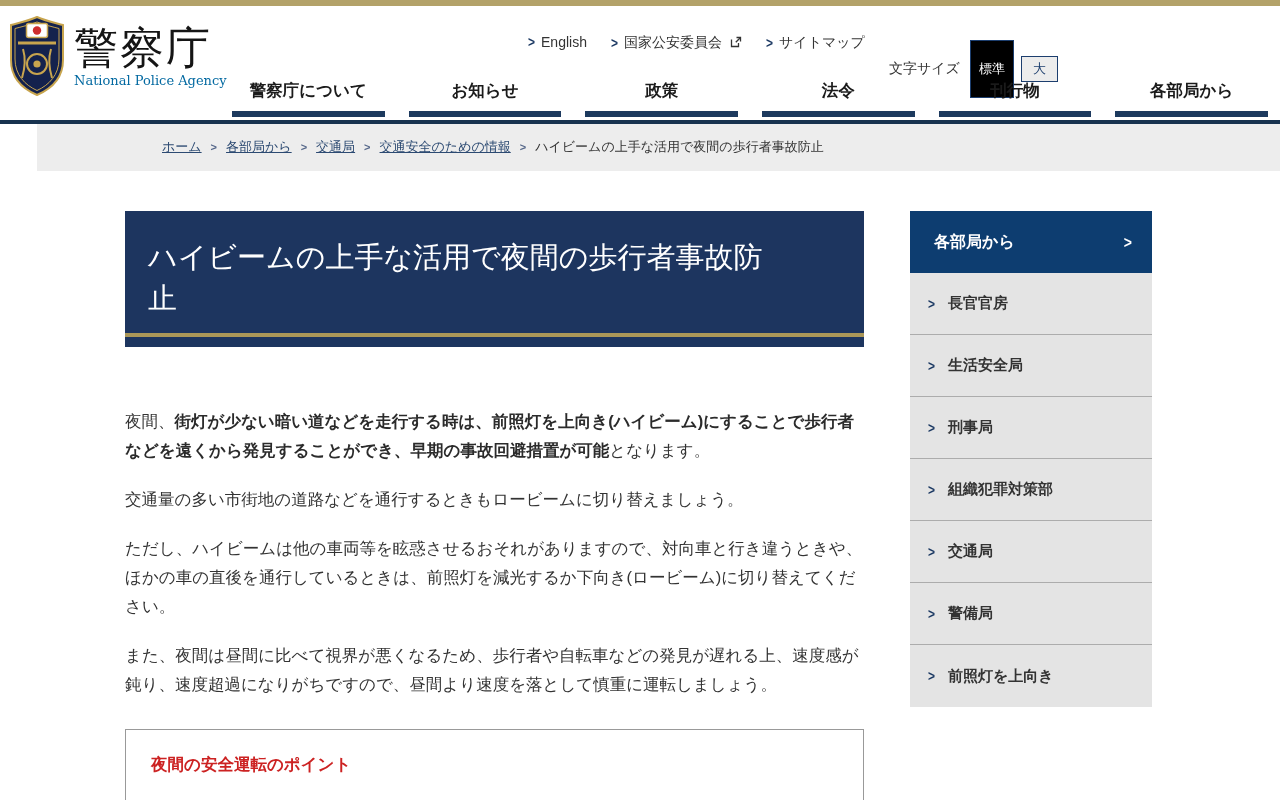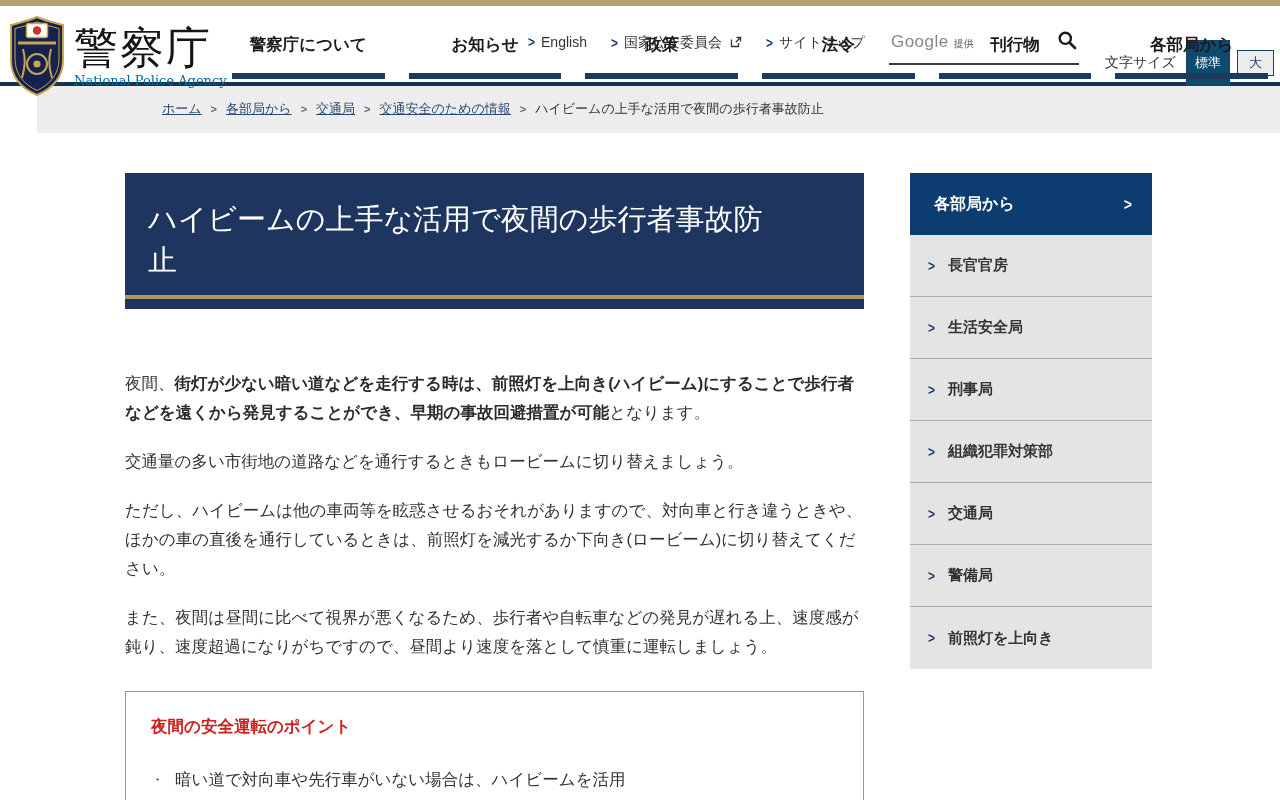--- a/index.html
+++ b/index.html
@@ -4,43 +4,43 @@
 <style>
   * { box-sizing: border-box; margin: 0; padding: 0; }
   html,body { width:1280px; height:800px; overflow:hidden; }
   body {
     font-family: "Liberation Sans", "DejaVu Sans", sans-serif;
     color:#333; background:#fff;
   }
   .goldbar { height:6px; background:#b3a269; }
 
   
-  .header { position:relative; height:73px; background:#fff; }
+  .header { position:relative; height:111px; background:#fff; }
   .brand { position:absolute; left:10px; top:10px; display:flex; align-items:flex-start; gap:10px; }
   .brand-text { margin-top:8px; }
   .brand-title { font-family:"DejaVu Serif","Liberation Serif",serif; font-size:44px; line-height:48px; color:#151515; letter-spacing:2px; }
   .brand-sub { font-family:"DejaVu Serif","Liberation Serif",serif; font-size:13px; color:#0369a1; margin-top:1px; }
 
   .utility { position:absolute; top:24px; left:528px; display:flex; align-items:flex-start; font-size:14px; }
   .util-link { display:flex; align-items:center; gap:6px; margin-right:24px; color:#333; cursor:pointer; margin-top:4px; }
   .chev { color:#1d3a64; font-weight:bold; font-size:12px; display:inline-block; transform:scaleY(1.15); }
   .ext-icon { margin-left:2px; }
 
   .search-box { width:190px; border-bottom:2px solid #3c3c3c; display:flex; justify-content:space-between; align-items:center; padding:0 2px 10px 2px; margin-right:26px; cursor:text; }
   .google-brand { color:#878787; font-size:17px; letter-spacing:0.5px; }
   .google-note { font-size:10px; color:#555; margin-left:5px; }
 
   .fontsize { display:flex; align-items:center; gap:7px; font-size:14px; margin-top:10px; }
   .fs-label { color:#333; margin-right:3px; }
-  .btn-std { background:#0c4a6e; color:#fff; padding:13px 8px; font-size:13px; border:1px solid #1c3e6e; cursor:pointer; }
+  .btn-std { background:#000000; color:#fff; padding:19px 8px; font-size:13px; border:1px solid #1c3e6e; cursor:pointer; }
   .btn-large { background:#ececec; border:1px solid #1c3e6e; color:#1c3e6e; padding:3px 11px; font-size:13px; cursor:pointer; }
 
   .nav { position:absolute; left:220px; width:1060px; bottom:0; display:flex; }
   .nav-item { flex:1; cursor:pointer; }
-  .nav-label { text-align:center; font-size:16.5px; font-weight:bold; color:#1b1b1b; margin-bottom:17px; }
+  .nav-label { text-align:center; font-size:16.5px; font-weight:bold; color:#1b1b1b; margin-bottom:9px; }
   .nav-bar { height:6px; background:#1d3a5e; margin:0 12px; }
   .nav-baseline { height:4px; background:#17324f; margin-top:3px; }
 
   
   .breadcrumb { background:#ededed; padding:14px 20px 15px 125px; font-size:13px; display:flex; align-items:center; flex-wrap:nowrap; white-space:nowrap;margin-left:37px; }
   .bc-link { color:#2c4a72; text-decoration:underline; cursor:pointer; }
   .bc-sep { color:#56688a; font-size:11px; margin:0 9px; font-weight:bold; }
   .bc-current { color:#333; }
 
   
@@ -110,31 +110,20 @@
           <path d="M6.5 1.5 h4 v4" fill="none" stroke="#333" stroke-width="1.3"></path>
           <path d="M10.5 1.5 L5.8 6.2" fill="none" stroke="#333" stroke-width="1.3"></path>
         </svg>
       </span>
     </span>
     <span class="util-link">
       <span class="chev">&gt;</span>
       <span>サイトマップ</span>
     </span>
 
-    <span class="search-box">
-      <span>
-        <span class="google-brand">Google</span><span class="google-note">提供</span>
-      </span>
-      <span>
-        <svg width="20" height="20" viewBox="0 0 20 20">
-          <circle cx="8.3" cy="8.3" r="5.6" fill="none" stroke="#1b1b1b" stroke-width="2.4"></circle>
-          <line x1="12.7" y1="12.7" x2="18" y2="18" stroke="#1b1b1b" stroke-width="2.7" stroke-linecap="round"></line>
-        </svg>
-      </span>
-    </span>
 
     <span class="fontsize">
       <span class="fs-label">文字サイズ</span>
       <button class="btn-std">標準</button>
       <button class="btn-large">大</button>
     </span>
   </div>
 
   <nav class="nav">
     <div class="nav-item">

